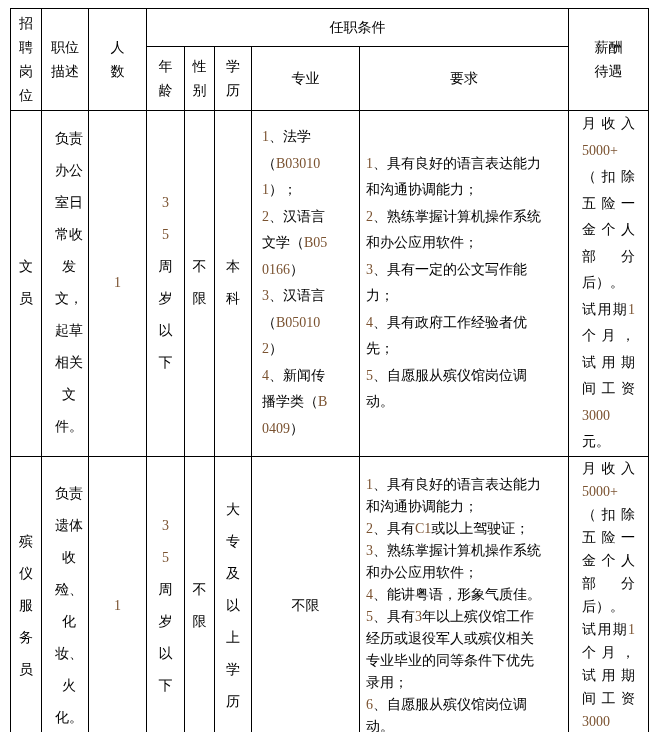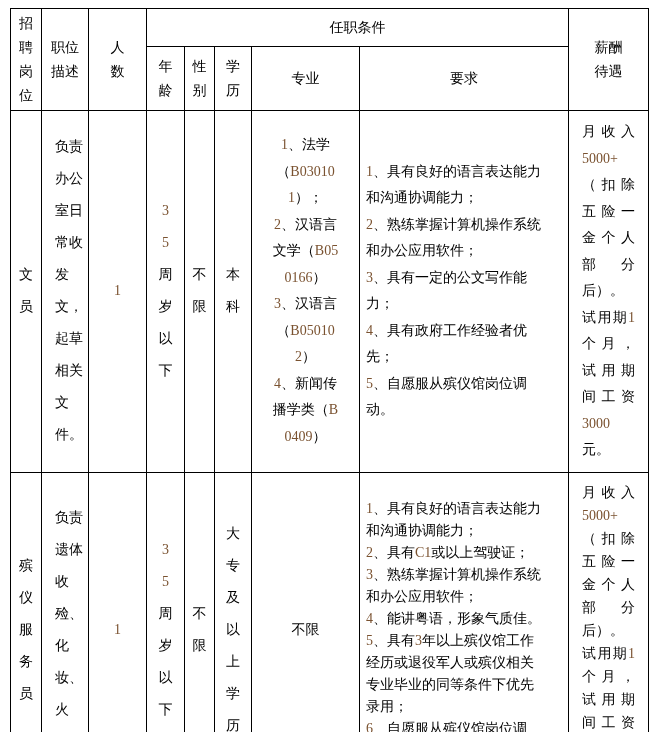--- a/index.html
+++ b/index.html
@@ -21,25 +21,25 @@
     font-family:"Liberation Serif","DejaVu Serif",serif;
   }
   tr.hrow1{height:38px;}
   tr.hrow2{height:64px;}
   tr.r1{height:327px;}
   tr.r2{height:285px;}
   
   .stk{white-space:pre-line;line-height:32px;}
   .hstk{white-space:pre-line;line-height:24px;}
   
-  .w2{display:inline-block;width:28px;line-height:32px;text-align:left;margin-left:8px;}
+  .w2{display:inline-block;width:28px;line-height:32px;text-align:center;margin-left:8px;}
   
-  .major{text-align:center;padding:0 10px;line-height:26.5px;white-space:pre-line;}
+  .major{text-align:left;padding:0 10px;line-height:26.5px;white-space:pre-line;}
   .req{text-align:left;padding:12px 6px;line-height:26.5px;white-space:pre-line;}
-  .salary{text-align:justify;padding:8px 13px;line-height:26.5px;white-space:pre-line;}
+  .salary{text-align:justify;padding:0 13px;line-height:26.5px;white-space:pre-line;}
   tr.r2 .req{line-height:22px;}
   tr.r2 .salary{line-height:23px;}
   
   .num{color:#7a5230;}
 </style>
 </head>
 <body>
 
 <div class="page">
   <table>

